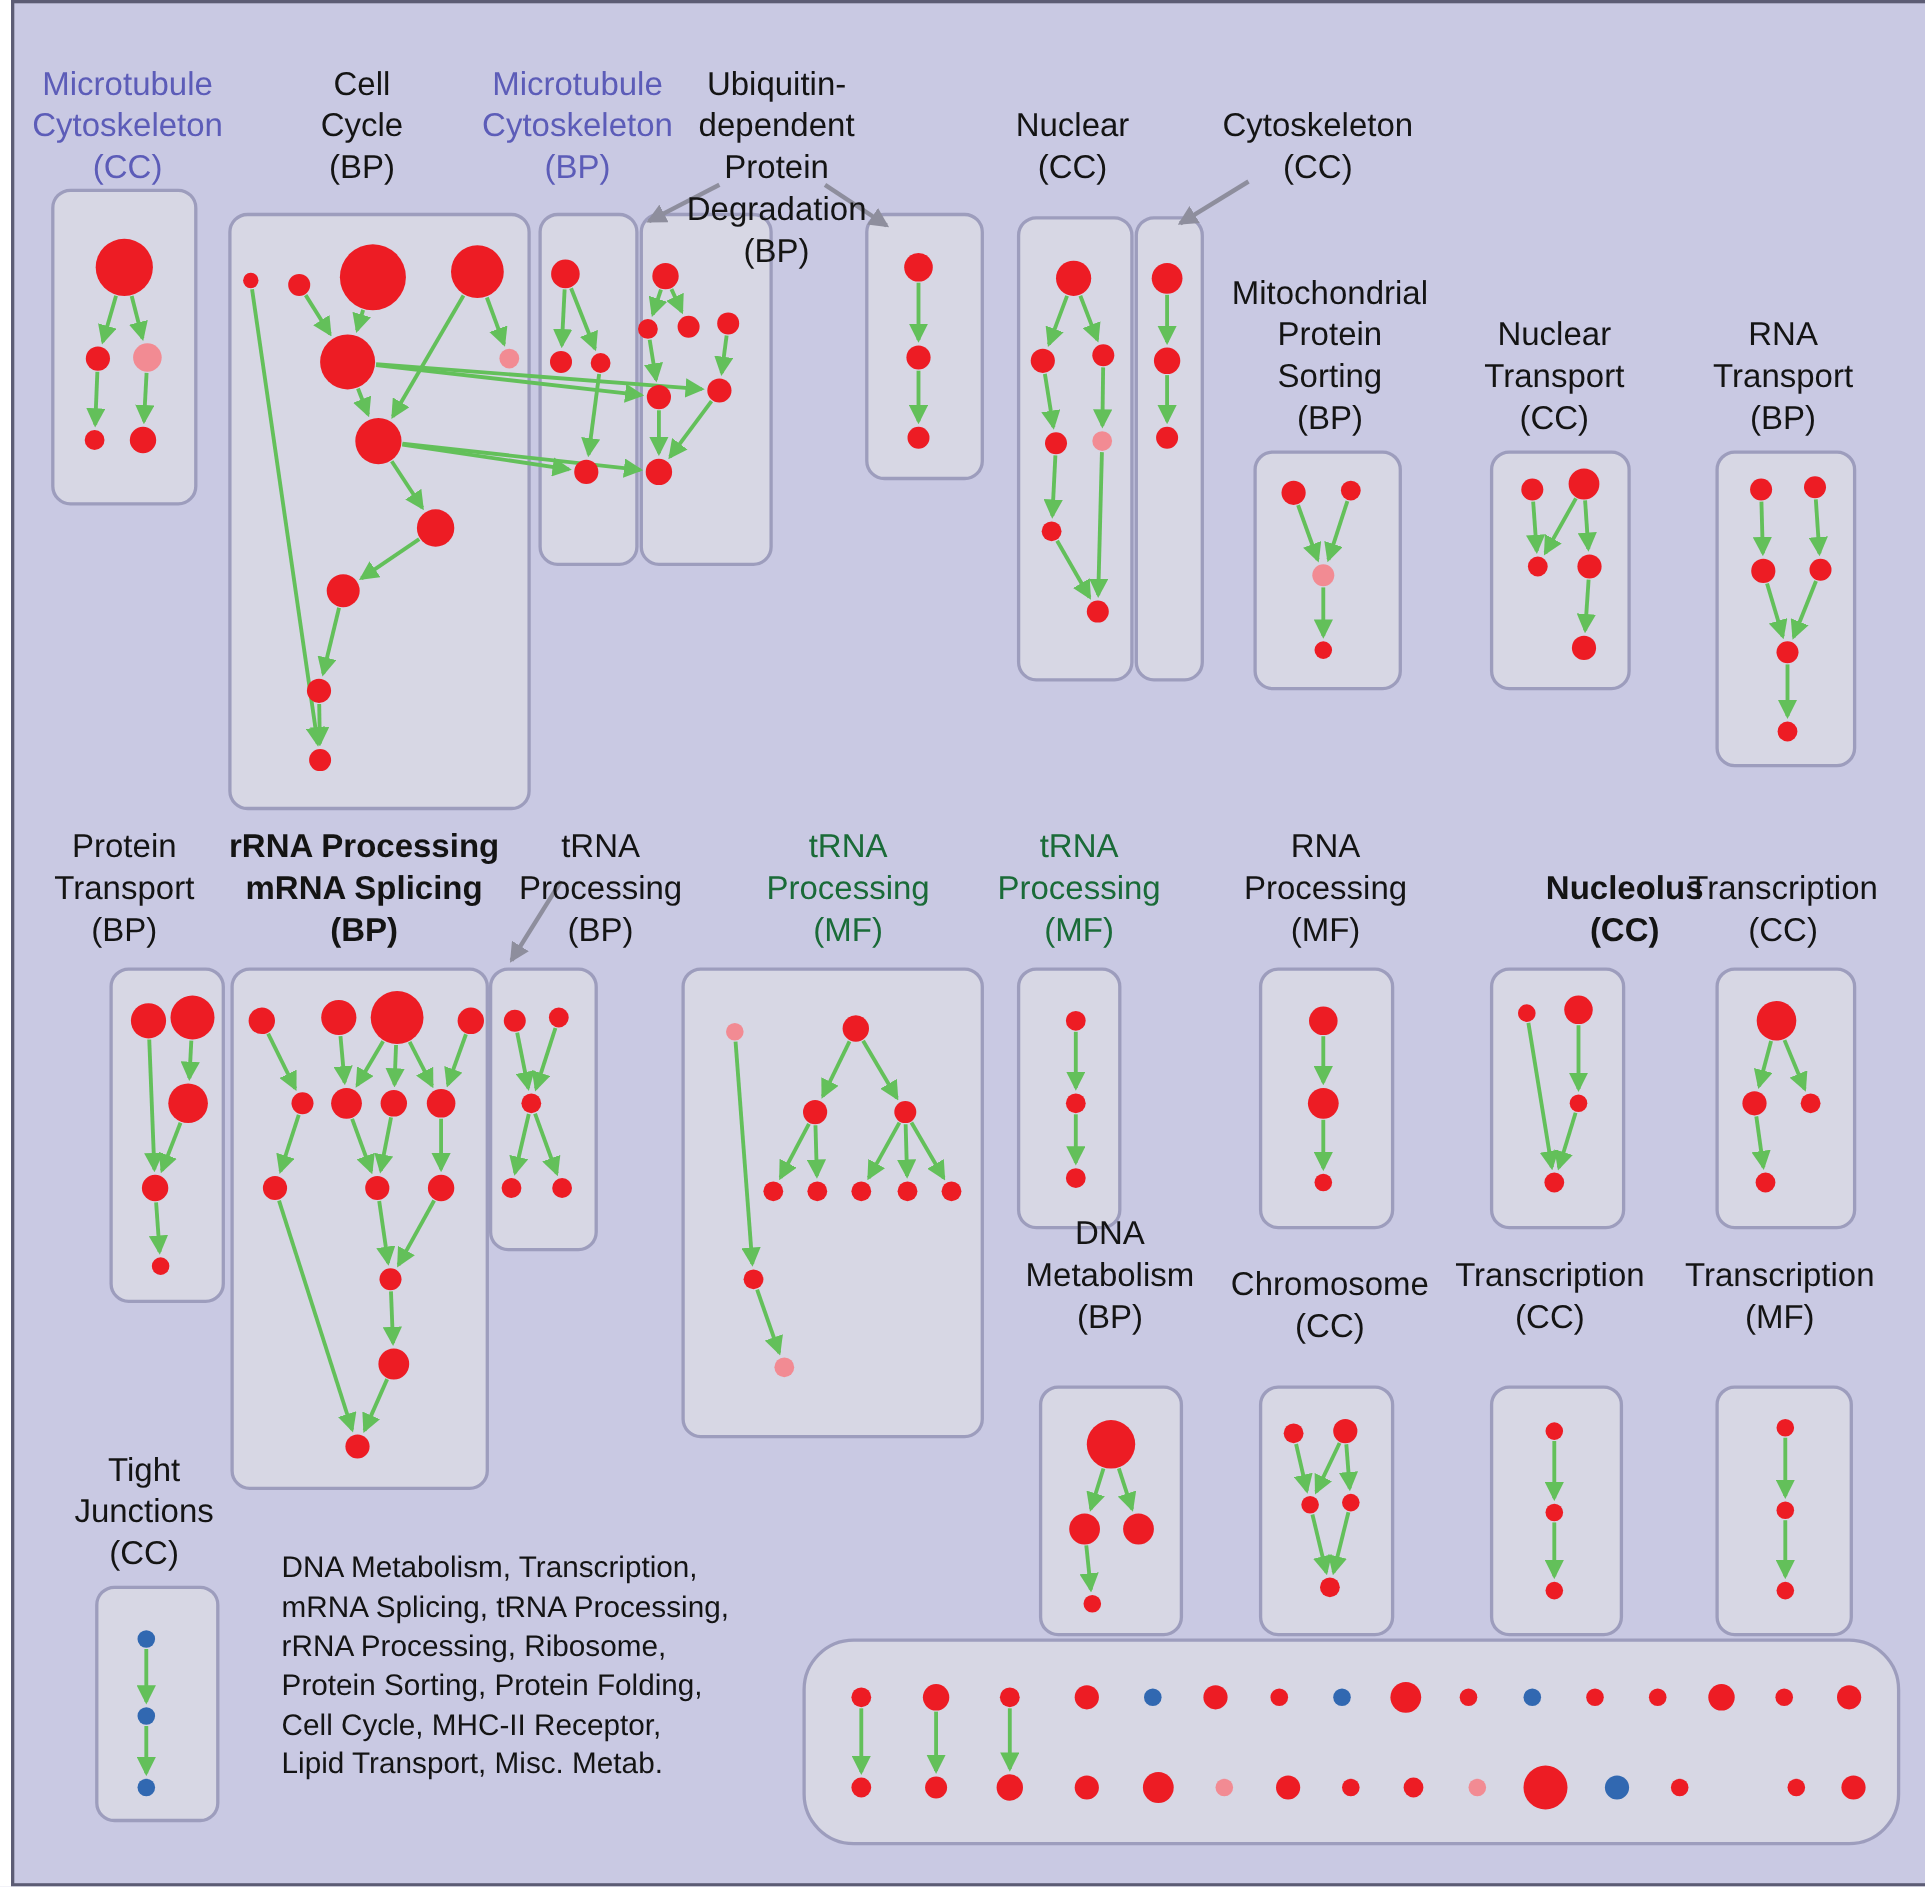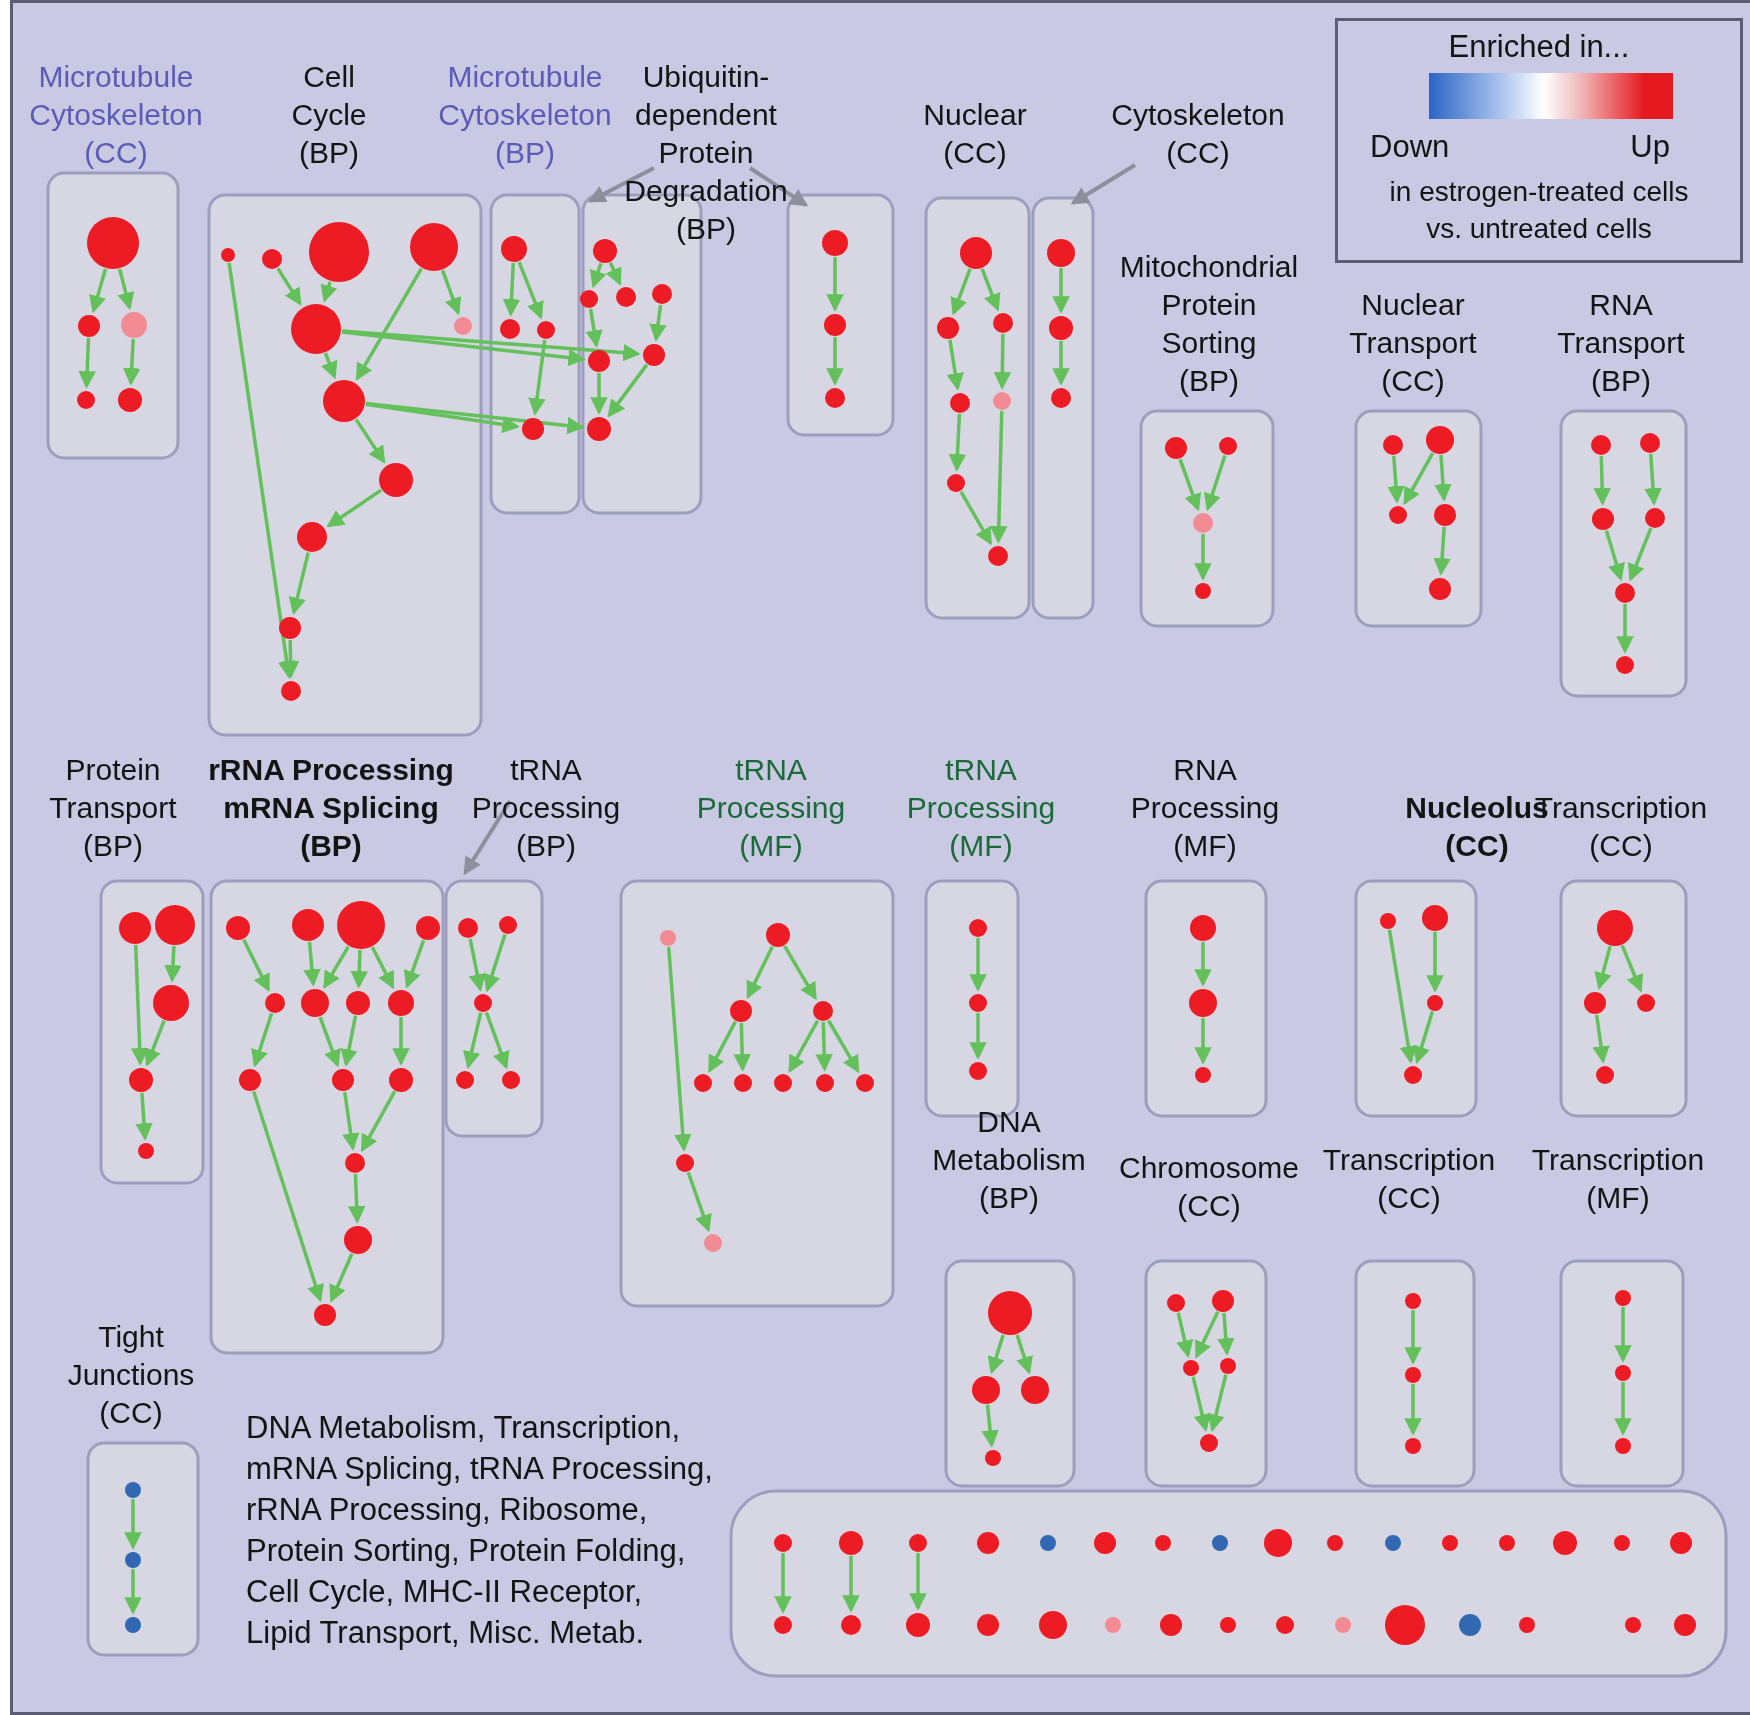--- a/index.html
+++ b/index.html
@@ -76,22 +76,22 @@
   }
   .legend-line {
     position: absolute; left: 0; width: 100%;
     text-align: center; font-size: 28px; color: var(--label-black, #141414);
   }
   .legend-line1 { top: 155px; }
   .legend-line2 { top: 192px; }
 
   .footnote {
     position: absolute;
-    left: 233px; top: 1405px;
-    font-size: 31px;
+    left: 243px; top: 1405px;
+    font-size: 27px;
     line-height: 1.32;
     white-space: pre-line;
     color: var(--label-black, #141414);
   }
 </style>
 </head>
 <body>
 
 <div id="figure">
 
@@ -462,28 +462,20 @@
 (CC)</div>
       <div class="cluster-label black" style="left: 1396px; top: 1138px;">Transcription
 (CC)</div>
       <div class="cluster-label black" style="left: 1605px; top: 1138px;">Transcription
 (MF)</div>
       <div class="cluster-label black" style="left: 118px; top: 1315px;">Tight
 Junctions
 (CC)</div>
     </div>
 
-  <div class="legend">
-    <div class="legend-title">Enriched in...</div>
-    <div class="legend-bar" id="legend-bar" style="background: linear-gradient(90deg, rgb(43, 101, 198) 0%, rgb(173, 198, 238) 30%, rgb(255, 255, 255) 47%, rgb(240, 185, 186) 62%, rgb(229, 26, 32) 88%, rgb(229, 26, 32) 100%);"></div>
-    <div class="legend-down">Down</div>
-    <div class="legend-up">Up</div>
-    <div class="legend-line legend-line1">in estrogen-treated cells</div>
-    <div class="legend-line legend-line2">vs. untreated cells</div>
-  </div>
 
   <div class="footnote">DNA Metabolism, Transcription,
 mRNA Splicing, tRNA Processing,
 rRNA Processing, Ribosome,
 Protein Sorting, Protein Folding,
 Cell Cycle, MHC-II Receptor,
 Lipid Transport, Misc. Metab.</div>
 
 </div>
 

